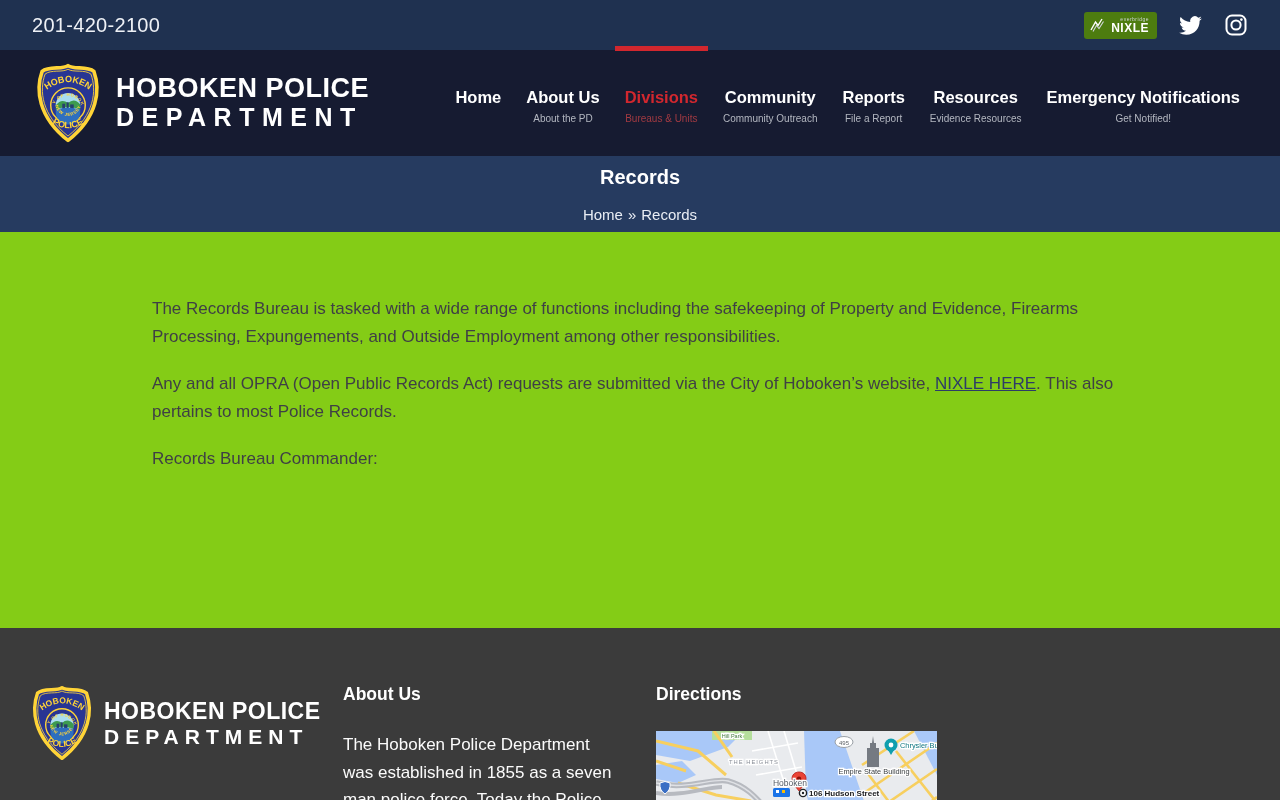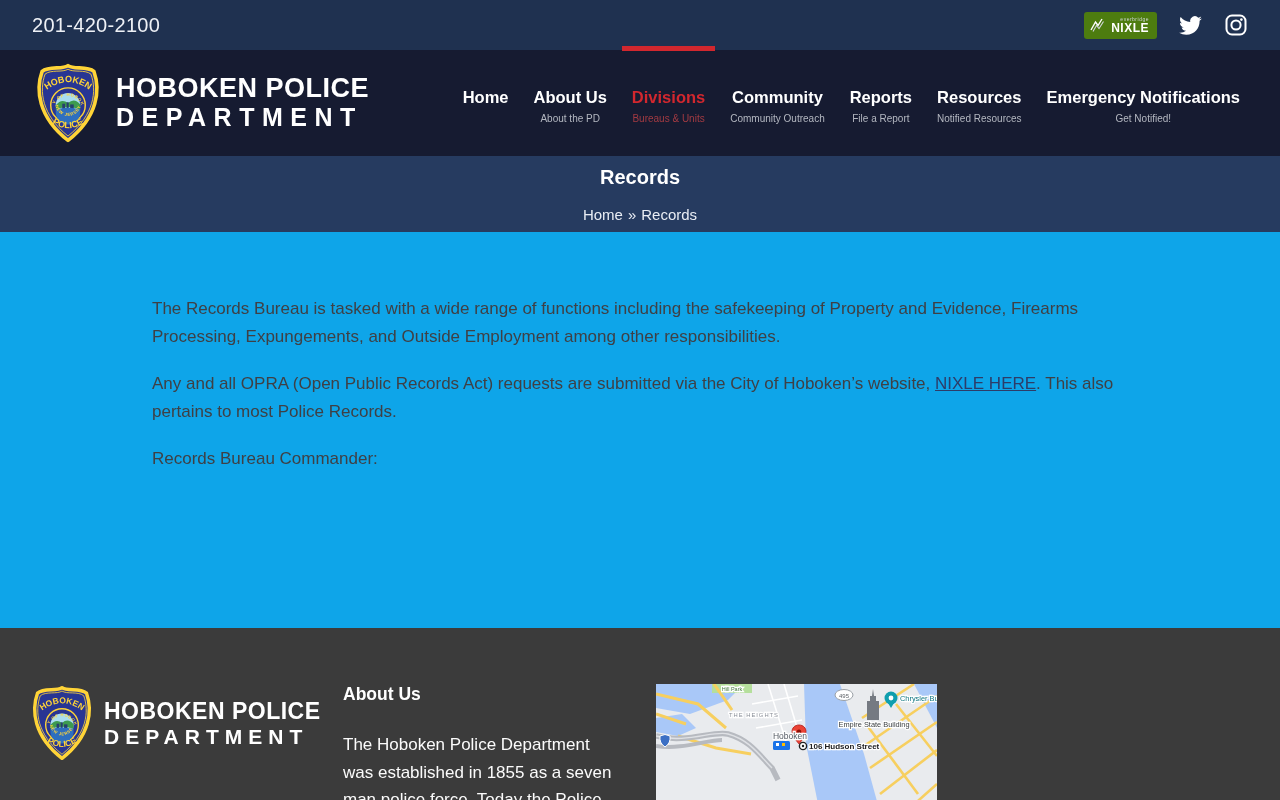--- a/index.html
+++ b/index.html
@@ -36,21 +36,21 @@
   .nav-item.active::before { content:""; position:absolute; top:-4px; left:0; right:0;
                              height:5px; background:#d2272e; }
 
   
   .banner { height:76px; background:#263b60; display:flex; flex-direction:column;
             align-items:center; justify-content:center; gap:17px; }
   .banner-title { color:#fff; font-size:20px; font-weight:bold; }
   .breadcrumb { color:#e9edf4; font-size:15px; display:flex; gap:5px; }
 
   
-  .content { background:#0ea5e9; height:396px; padding:63px 150px 0 152px;
+  .content { background:#84cc16; height:396px; padding:63px 150px 0 152px;
              color:#3f4045; font-size:17px; }
   .content p { line-height:27.5px; margin-bottom:20px; max-width:990px; }
   .content p.cmdr { margin-bottom:27px; }
   .content a.link { color:#2d3c68; text-decoration:underline; }
 
   
   .footer { height:172px; background:#3b3b3b; display:flex; padding:56px 28px 0 28px; }
   .f-col1 { width:315px; display:flex; align-items:flex-start; gap:8px; }
   .badge-footer { width:68px; height:78px; flex:0 0 auto; }
   .f-brand { margin-top:14px; }
@@ -153,21 +153,21 @@
     <a class="nav-item">
       <span class="nav-label">Community</span>
       <span class="nav-sub">Community Outreach</span>
     </a>
     <a class="nav-item">
       <span class="nav-label">Reports</span>
       <span class="nav-sub">File a Report</span>
     </a>
     <a class="nav-item">
       <span class="nav-label">Resources</span>
-      <span class="nav-sub">Notified Resources</span>
+      <span class="nav-sub">Evidence Resources</span>
     </a>
     <a class="nav-item">
       <span class="nav-label">Emergency Notifications</span>
       <span class="nav-sub">Get Notified!</span>
     </a>
   </div>
 </nav>
 
 <section class="banner">
   <h1 class="banner-title">Records</h1>
@@ -192,20 +192,21 @@
     <div class="f-brand">
       <div class="f-line1">HOBOKEN POLICE</div>
       <div class="f-line2">DEPARTMENT</div>
     </div>
   </div>
   <div class="f-col2">
     <div class="f-heading">About Us</div>
     <div class="f-text">The Hoboken Police Department was established in 1855 as a seven man police force. Today the Police</div>
   </div>
   <div class="f-col3">
+    <div class="f-heading">Directions</div>
     <div class="map-wrap">
       <svg width="281" height="150" viewBox="0 0 281 150" font-family="Liberation Sans, sans-serif">
         <rect width="281" height="150" fill="#e9ebee"></rect>
 
         <polygon points="0,0 88,0 72,16 34,30 0,24" fill="#a9c8f8"></polygon>
         <polygon points="148,0 184,0 208,70 230,150 168,150 150,60" fill="#a9c8f8"></polygon>
         <polygon points="258,0 281,0 281,44" fill="#a9c8f8"></polygon>
         <polygon points="0,34 26,30 40,44 22,52 0,48" fill="#a9c8f8"></polygon>
 
         <rect x="56" y="0" width="40" height="9" fill="#b5df9c"></rect>

